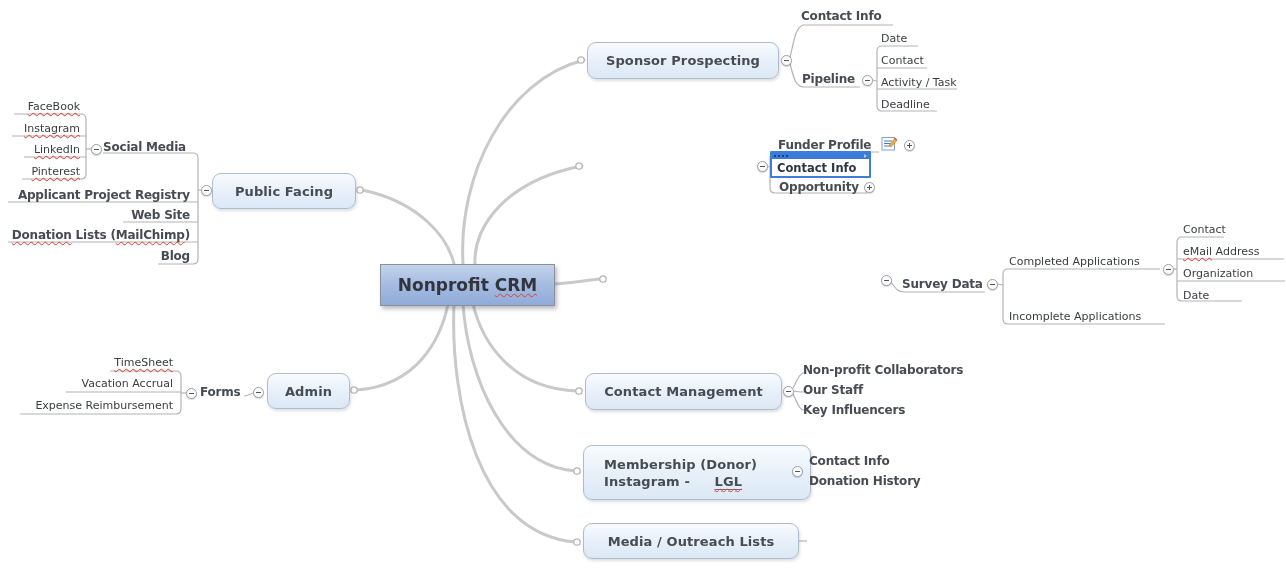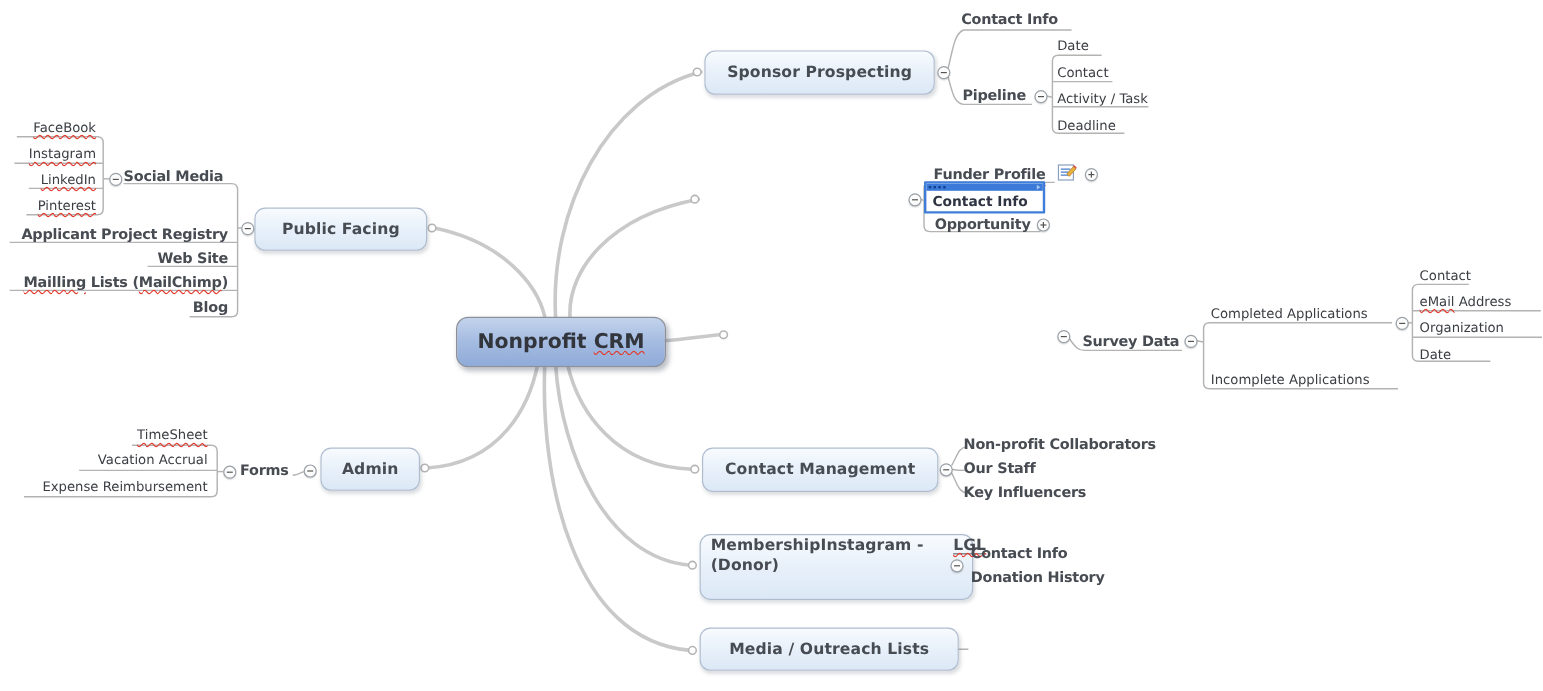--- a/index.html
+++ b/index.html
@@ -5,21 +5,21 @@
   html,body{margin:0;padding:0;background:#fff;}
   #canvas{position:relative;width:1286px;height:576px;background:#fff;overflow:hidden;
           font-family:"DejaVu Sans","Liberation Sans",sans-serif;color:#44484f;}
   #edges{position:absolute;left:0;top:0;z-index:1;}
   .topic{position:absolute;z-index:3;display:flex;align-items:center;justify-content:center;
          border:1px solid #aebccf;border-radius:9px;
          background:linear-gradient(#f8fbfe,#e9f1fa 45%,#dce8f6);
          box-shadow:1px 2px 3px rgba(60,70,90,.18);
          font-weight:bold;font-size:13px;color:#474b52;letter-spacing:.1px;}
   .root{position:absolute;z-index:3;display:flex;align-items:center;justify-content:center;
-        border:1px solid #8d9099;border-radius:10px;
+        border:1px solid #8d9099;border-radius:0;
         background:linear-gradient(#c3d3ec,#a7bde2 45%,#8fabd8);
         box-shadow:2px 3px 4px rgba(60,70,90,.35);
         font-weight:bold;font-size:17px;color:#32363c;}
   .lbl{position:absolute;z-index:3;white-space:nowrap;line-height:14px;}
   .sub-b{font-weight:bold;font-size:12px;color:#474b52;letter-spacing:-.2px;}
   .leaf{font-weight:normal;font-size:11px;color:#3a3d42;}
   .ralign{text-align:center;}
   .parts{white-space:pre;}
   .sq{text-decoration-line:underline;text-decoration-style:wavy;
       text-decoration-color:#e23b2e;text-decoration-thickness:1px;text-underline-offset:2px;}
@@ -33,21 +33,21 @@
   .sel-node{position:absolute;z-index:4;box-sizing:border-box;border:2px solid #3f7ed8;
             background:#fff;border-radius:1px;}
   .sel-header{position:absolute;left:0;top:0;right:0;height:6px;background:#3b7ad9;
               display:flex;align-items:center;justify-content:space-between;padding:0 2px;}
   .grip{display:flex;gap:2px;}
   .grip i{display:block;width:2px;height:2px;background:#12408e;}
   .arrows{width:0;height:0;border-left:3px solid #a9c9f2;border-top:2px solid transparent;
           border-bottom:2px solid transparent;}
   .sel-label{position:absolute;left:5px;top:8px;white-space:nowrap;
              font-weight:bold;font-size:11.5px;color:#2e3442;}
-  .two-line{flex-direction:row;align-items:flex-start;justify-content:center;
+  .two-line{flex-direction:column;align-items:flex-start;justify-content:center;
             padding-left:20px;line-height:17px;}
   .note-wrap{position:absolute;z-index:4;}
 </style>
 </head>
 <body>
 
 <div id="canvas">
 
   <svg id="edges" width="1286" height="576">
 
@@ -183,21 +183,21 @@
   <div class="lbl sub-b" style="left:809px;top:454px">Contact Info</div>
   <div class="lbl sub-b" style="left:809px;top:474px">Donation History</div>
 
   <div class="lbl sub-b" style="left:103px;top:140px">Social Media</div>
   <div class="lbl leaf ralign sq" style="right:1206px;top:100px">FaceBook</div>
   <div class="lbl leaf ralign sq" style="right:1206px;top:122px">Instagram</div>
   <div class="lbl leaf ralign sq" style="right:1206px;top:143px">LinkedIn</div>
   <div class="lbl leaf ralign sq" style="right:1206px;top:165px">Pinterest</div>
   <div class="lbl sub-b ralign" style="right:1096px;top:188px">Applicant Project Registry</div>
   <div class="lbl sub-b ralign" style="right:1096px;top:208px">Web Site</div>
-  <div class="lbl sub-b ralign parts" style="right:1096px;top:228px"><span class="sq">Mailling</span><span> Lists (</span><span class="sq">MailChimp</span><span>)</span></div>
+  <div class="lbl sub-b ralign parts" style="right:1096px;top:228px"><span class="sq">Donation</span><span> Lists (</span><span class="sq">MailChimp</span><span>)</span></div>
   <div class="lbl sub-b ralign" style="right:1096px;top:249px">Blog</div>
 
   <div class="lbl sub-b" style="left:200px;top:385px">Forms</div>
   <div class="lbl leaf ralign sq" style="right:1113px;top:356px">TimeSheet</div>
   <div class="lbl leaf ralign" style="right:1113px;top:377px">Vacation Accrual</div>
   <div class="lbl leaf ralign" style="right:1113px;top:399px">Expense Reimbursement</div>
 
   <div class="cbtn" style="left:780.5px;top:54.5px">
       <span class="bar-h"></span>
     </div>

